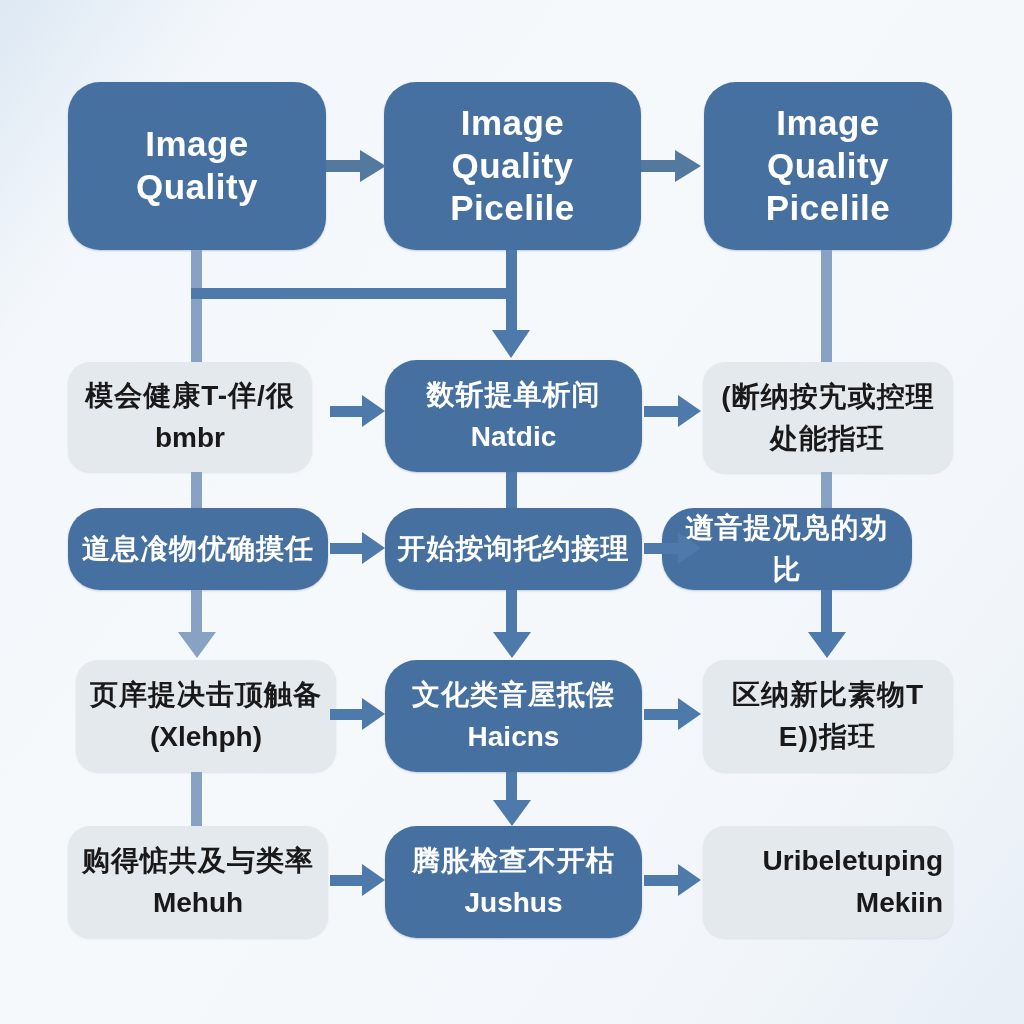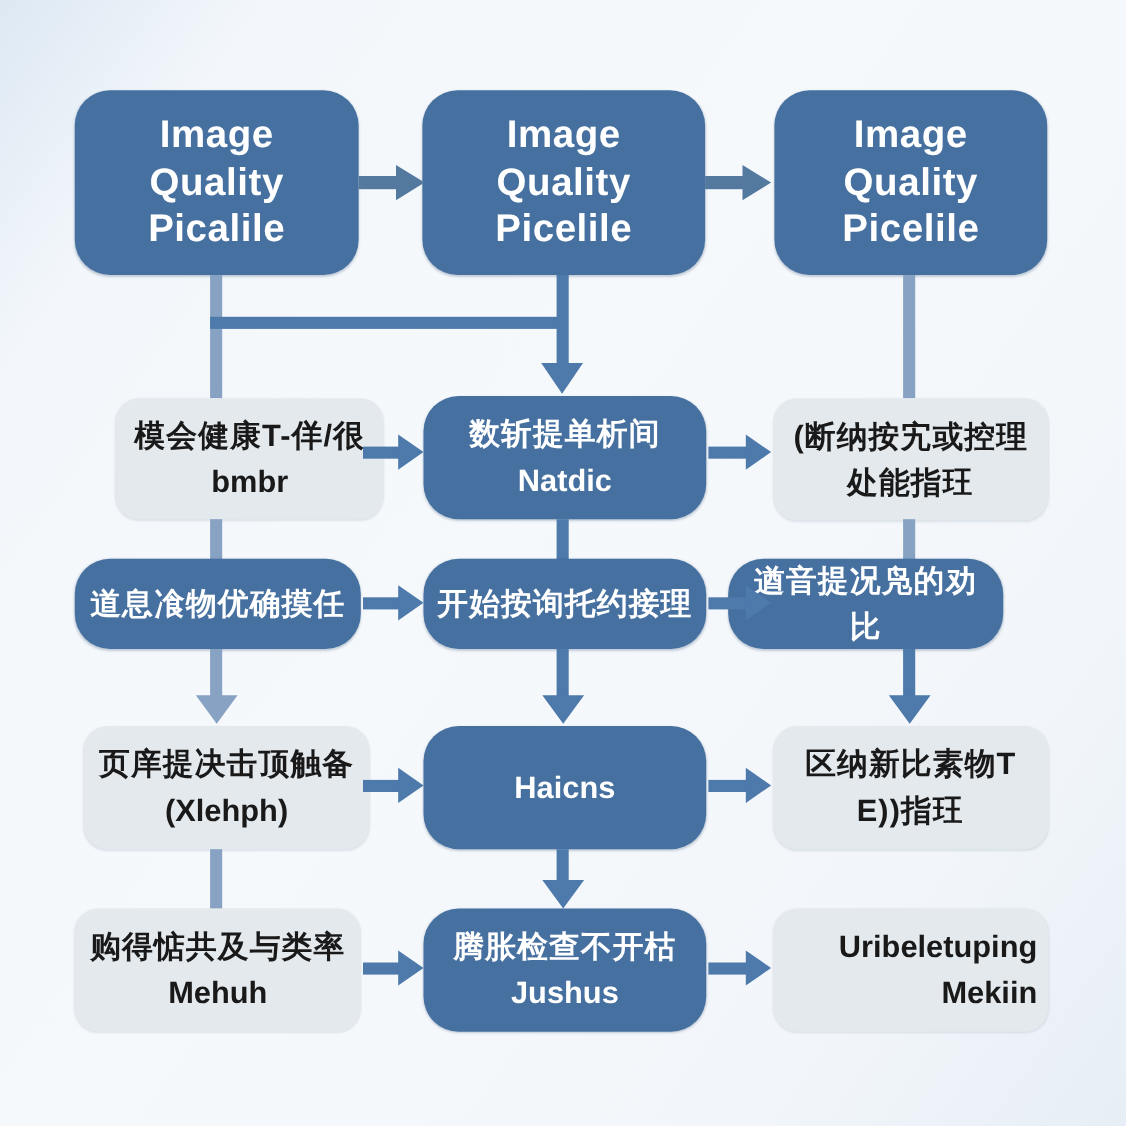--- a/index.html
+++ b/index.html
@@ -46,21 +46,20 @@
   .c-light{background:#87a2c3;}
 </style>
 </head>
 <body>
 
 <div class="canvas">
 
   <div class="node dark r1" style="left:68px;top:82px;width:258px;height:168px;">
     <span class="l">Image</span>
     <span class="l">Quality</span>
-    <span class="l">Picalile</span>
   </div>
   <div class="node dark r1" style="left:384px;top:82px;width:257px;height:168px;">
     <span class="l">Image</span>
     <span class="l">Quality</span>
     <span class="l">Picelile</span>
   </div>
   <div class="node dark r1" style="left:704px;top:82px;width:248px;height:168px;">
     <span class="l">Image</span>
     <span class="l">Quality</span>
     <span class="l">Picelile</span>
@@ -70,21 +69,21 @@
   <div class="tri-r" style="left:360px;top:150px;border-left:26px solid #54799f;"></div>
   <div class="hline c-med" style="left:641px;top:160px;width:38px;height:12px;"></div>
   <div class="tri-r" style="left:675px;top:150px;border-left:26px solid #54799f;"></div>
 
   <div class="vline c-light" style="left:191px;top:250px;height:112px;"></div>
   <div class="hline c-dark" style="left:191px;top:288px;width:320px;"></div>
   <div class="vline c-dark" style="left:506px;top:250px;height:82px;"></div>
   <div class="tri-d" style="left:492px;top:330px;border-top:28px solid #4d79ab;"></div>
   <div class="vline c-light" style="left:821px;top:250px;height:112px;"></div>
 
-  <div class="node light mid" style="left:68px;top:362px;width:244px;height:110px;margin-left:37px;">
+  <div class="node light mid" style="left:68px;top:362px;width:244px;height:110px;">
     <span class="l cjk">模会健康T-佯/很</span>
     <span class="l">bmbr</span>
   </div>
   <div class="node light mid" style="left:703px;top:362px;width:250px;height:111px;">
     <span class="l cjk">(断纳按宄或控理</span>
     <span class="l cjk">处能指玨</span>
   </div>
   <div class="node dark mid" style="left:385px;top:360px;width:257px;height:112px;">
     <span class="l cjk">数斩提单析间</span>
     <span class="l">Natdic</span>
@@ -119,20 +118,21 @@
   <div class="vline c-dark" style="left:506px;top:590px;height:44px;"></div>
   <div class="tri-d" style="left:493px;top:632px;border-top:26px solid #4d79ab;"></div>
   <div class="vline c-dark" style="left:821px;top:590px;height:44px;"></div>
   <div class="tri-d" style="left:808px;top:632px;border-top:26px solid #4d79ab;"></div>
 
   <div class="node light mid" style="left:76px;top:660px;width:260px;height:112px;">
     <span class="l cjk">页庠提决击顶触备</span>
     <span class="l">(Xlehph)</span>
   </div>
   <div class="node dark mid" style="left:385px;top:660px;width:257px;height:112px;">
+    <span class="l cjk">文化类音屋抵偿</span>
     <span class="l">Haicns</span>
   </div>
   <div class="node light mid" style="left:703px;top:660px;width:250px;height:112px;justify-content:center;">
     <span class="l cjk">区纳新比素物T</span>
     <span class="l cjk">E))指玨</span>
   </div>
 
   <div class="hline c-dark" style="left:330px;top:709px;width:34px;"></div>
   <div class="tri-r" style="left:362px;top:698px;border-left:23px solid #4d79ab;"></div>
   <div class="hline c-dark" style="left:644px;top:709px;width:36px;"></div>

